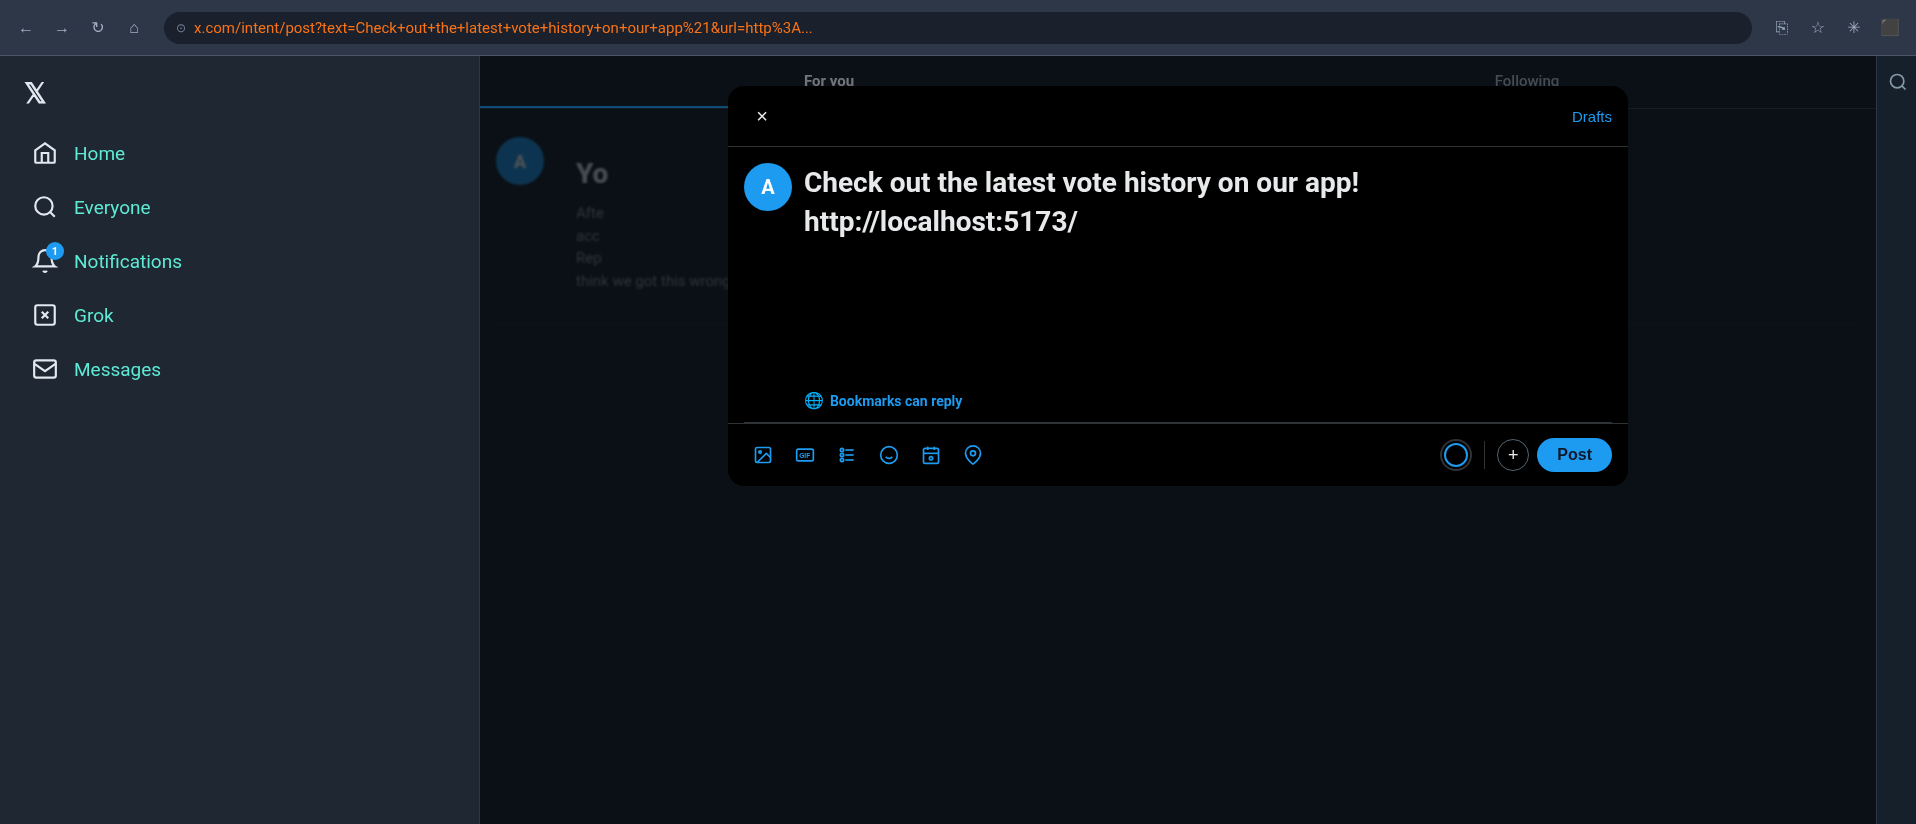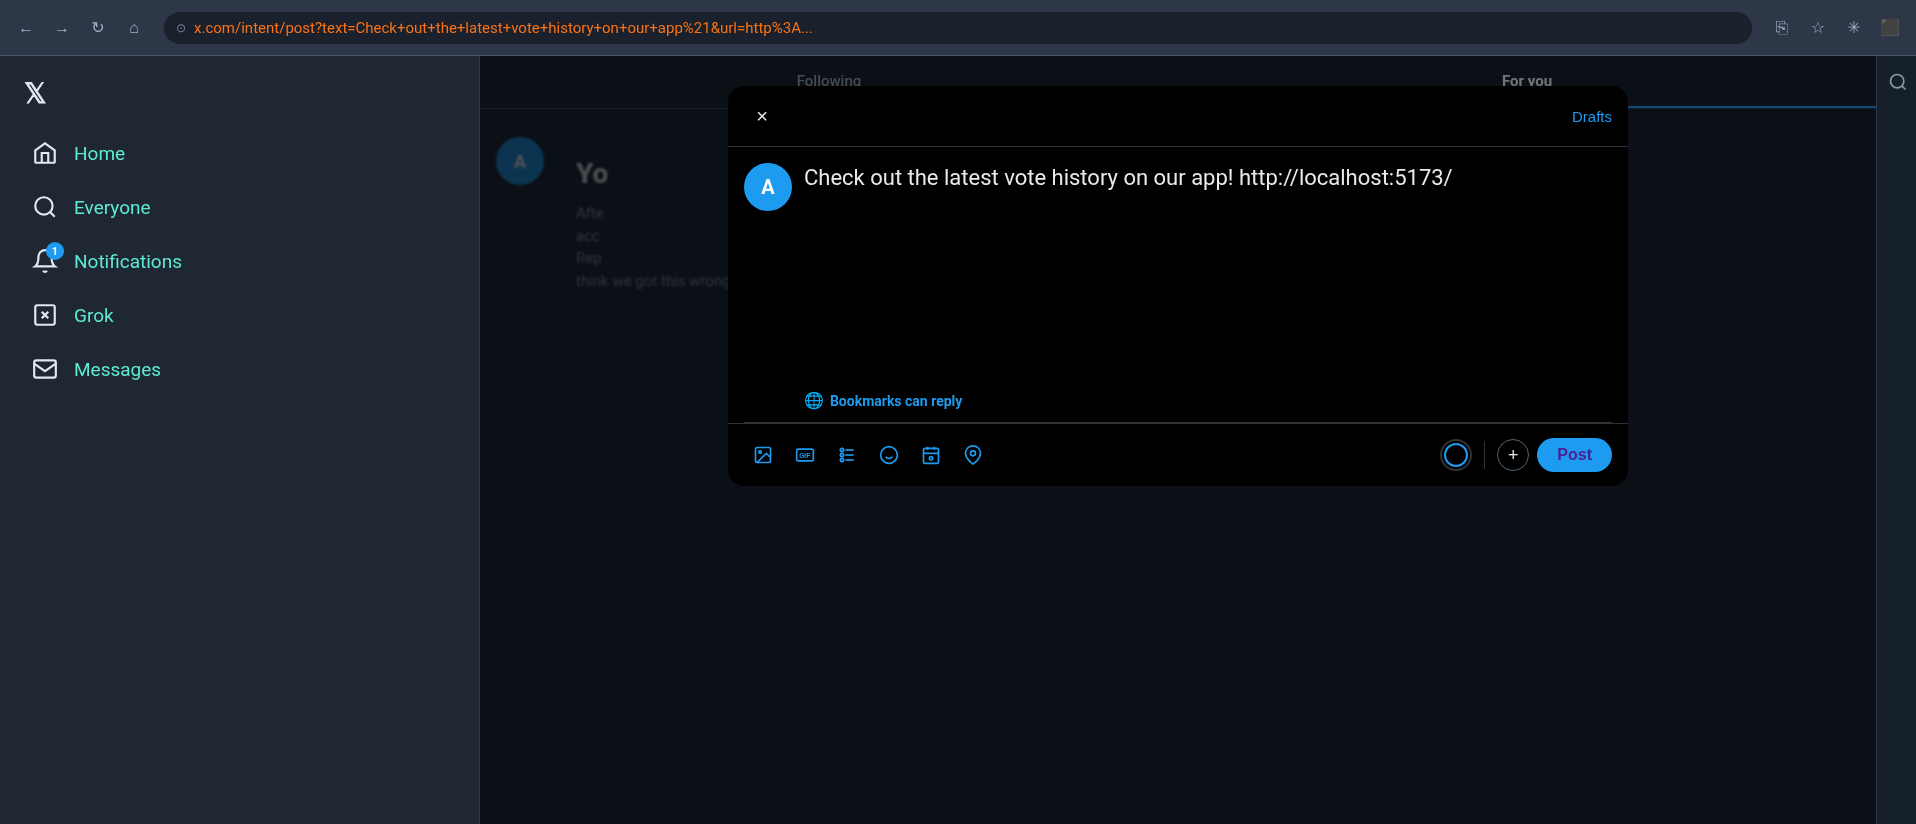--- a/index.html
+++ b/index.html
@@ -297,23 +297,23 @@
       font-weight: bold;
       flex-shrink: 0;
     }
 
     .compose-text-area {
       flex: 1;
     }
 
     .compose-tweet-text {
       color: #e7e9ea;
-      font-size: 22px;
+      font-size: 28px;
       line-height: 1.4;
-      font-weight: 400;
+      font-weight: 700;
     }
 
     .compose-footer {
       border-top: 1px solid #2f3336;
       padding: 12px 16px;
       display: flex;
       align-items: center;
       gap: 0;
     }
 
@@ -394,21 +394,21 @@
       color: #e7e9ea;
       font-size: 18px;
       cursor: pointer;
       display: flex;
       align-items: center;
       justify-content: center;
     }
 
     .post-btn {
       background: #1d9bf0;
-      color: #4c1d95;
+      color: #0f172a;
       border: none;
       border-radius: 20px;
       padding: 8px 20px;
       font-size: 16px;
       font-weight: 700;
       cursor: pointer;
     }
 
     
     .right-panel {
@@ -502,22 +502,22 @@
         </svg>
       </span>
       <span class="sidebar-label">Messages</span>
     </div>
 
   </div>
 
   <div class="content-area">
 
     <div class="content-tabs">
+      <div class="tab active">For you</div>
       <div class="tab">Following</div>
-      <div class="tab active">For you</div>
     </div>
 
     <div class="content-body">
       <div class="tweet-item">
         <div class="tweet-avatar">A</div>
         <div>
           <div class="you-got-suspended">
             <div class="suspended-title">Yo</div>
             <div class="suspended-text">
               Afte<br>acc<br>Rep<br>think we got this wrong, you can <span class="appeal-link">submit an appeal.</span>

